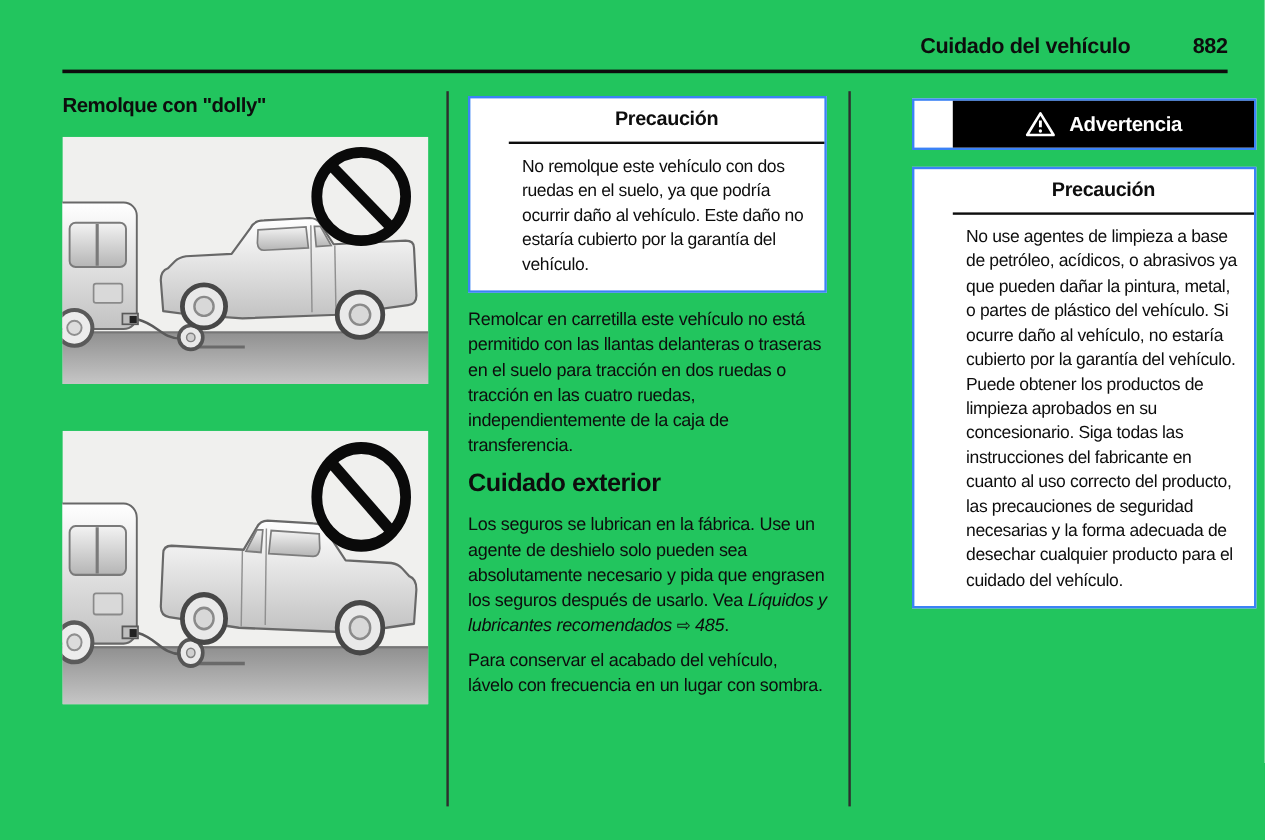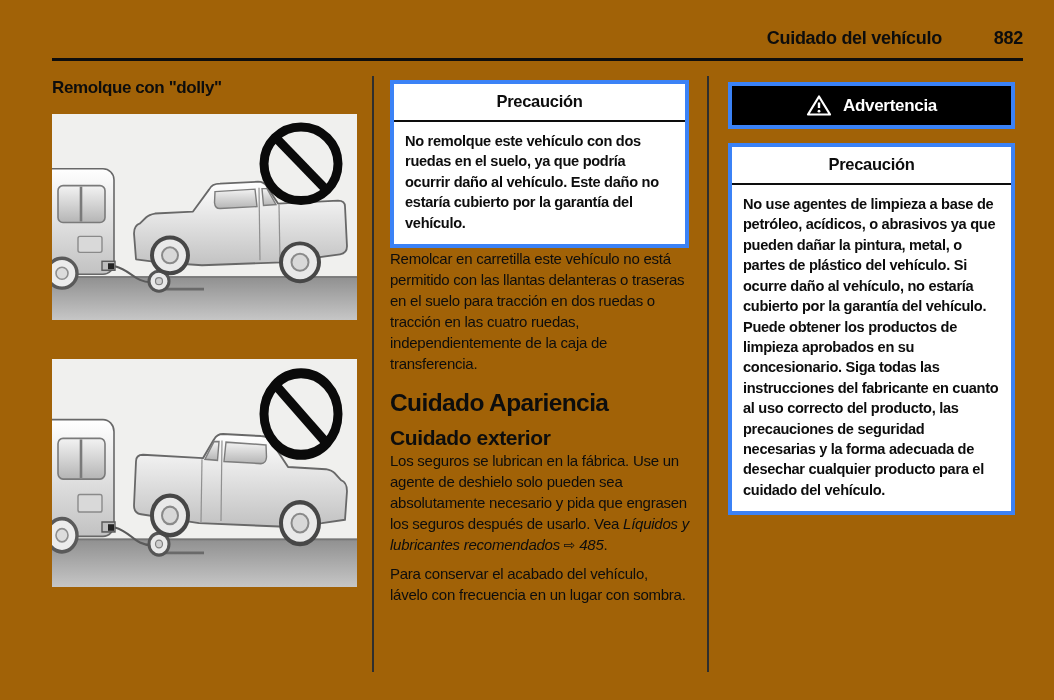--- a/index.html
+++ b/index.html
@@ -1,21 +1,21 @@
 <!DOCTYPE html>
 <html><head>
 <meta charset="utf-8">
 <style>
   * { margin: 0; padding: 0; box-sizing: border-box; }
   html, body { background: #ffffff; }
   .page {
     position: relative;
     width: 1054px;
     height: 700px;
-    background: #a16207;
+    background: #22c55e;
     font-family: "Liberation Sans", "DejaVu Sans", sans-serif;
     color: #0d0d0d;
     overflow: hidden;
   }
 
   
   .running-header {
     position: absolute;
     left: 52px; right: 31px; top: 28px;
     display: flex;
@@ -40,41 +40,41 @@
     height: 596px;
     width: 2px;
     background: #2e2e2e;
   }
   .divider-1 { left: 372px; }
   .divider-2 { left: 707px; }
 
   
   .col-left   { position: absolute; left: 52px;  top: 78px; width: 310px; }
   .col-middle { position: absolute; left: 390px; top: 80px; width: 299px; }
-  .col-right  { position: absolute; left: 728px; top: 82px; width: 287px; }
+  .col-right  { position: absolute; left: 760px; top: 82px; width: 287px; }
 
   .h-topic {
     font-weight: bold;
     font-size: 17px;
     letter-spacing: -0.4px;
   }
 
   .figure {
     margin-top: 16px;
     line-height: 0;
   }
   .figure + .figure { margin-top: 39px; }
 
   
   .body-text {
     font-size: 15px;
     line-height: 1.4;
     letter-spacing: -0.25px;
   }
-  .col-middle .body-text { }
+  .col-middle .body-text { margin-top: 12px; }
 
   .h-section {
     margin-top: 15px;
     font-weight: bold;
     font-size: 24.5px;
     letter-spacing: -0.6px;
   }
   .h-subsection {
     margin-top: 9px;
     font-weight: bold;
@@ -85,37 +85,37 @@
     margin-top: 13px;
     font-weight: bold;
     font-size: 16px;
     letter-spacing: -0.3px;
   }
   .ref-italic { font-style: italic; }
   .ref-arrow { font-family: "DejaVu Sans", sans-serif; font-style: normal; font-size: 14px; }
 
   
   .callout {
-    border: 4px solid #3b82f6;
+    border: 2px solid #3b82f6;
     background: #ffffff;
+    padding-left: 32px;
   }
   .callout-title {
     text-align: center;
     font-weight: bold;
     font-size: 16.5px;
     letter-spacing: -0.3px;
     padding: 8px 6px 9px;
     border-bottom: 2px solid #0d0d0d;
   }
   .callout-body {
     padding: 9px 11px 11px;
     font-size: 14.6px;
     line-height: 1.4;
     letter-spacing: -0.3px;
-    font-weight: bold;
   }
 
   .warning-header {
     background: #000000;
     color: #ffffff;
     display: flex;
     align-items: center;
     justify-content: center;
     gap: 11px;
     font-weight: bold;
@@ -249,21 +249,20 @@
 
   <div class="col-middle">
 
     <div class="callout">
       <div class="callout-title">Precaución</div>
       <div class="callout-body">No remolque este vehículo con dos ruedas en el suelo, ya que podría ocurrir daño al vehículo. Este daño no estaría cubierto por la garantía del vehículo.</div>
     </div>
 
     <p class="body-text">Remolcar en carretilla este vehículo no está permitido con las llantas delanteras o traseras en el suelo para tracción en dos ruedas o tracción en las cuatro ruedas, independientemente de la caja de transferencia.</p>
 
-    <div class="h-section">Cuidado Apariencia</div>
     <div class="h-subsection">Cuidado exterior</div>
 
     <p class="body-text">
       <span>Los seguros se lubrican en la fábrica. Use un agente de deshielo solo pueden sea absolutamente necesario y pida que engrasen los seguros después de usarlo. Vea </span><span class="ref-italic">Líquidos y lubricantes recomendados</span>
       <span class="ref-arrow">⇨</span>
       <span class="ref-italic">485</span><span>.</span>
     </p>
 
     <p class="body-text" style="margin-top:7px">Para conservar el acabado del vehículo, lávelo con frecuencia en un lugar con sombra.</p>
   </div>

